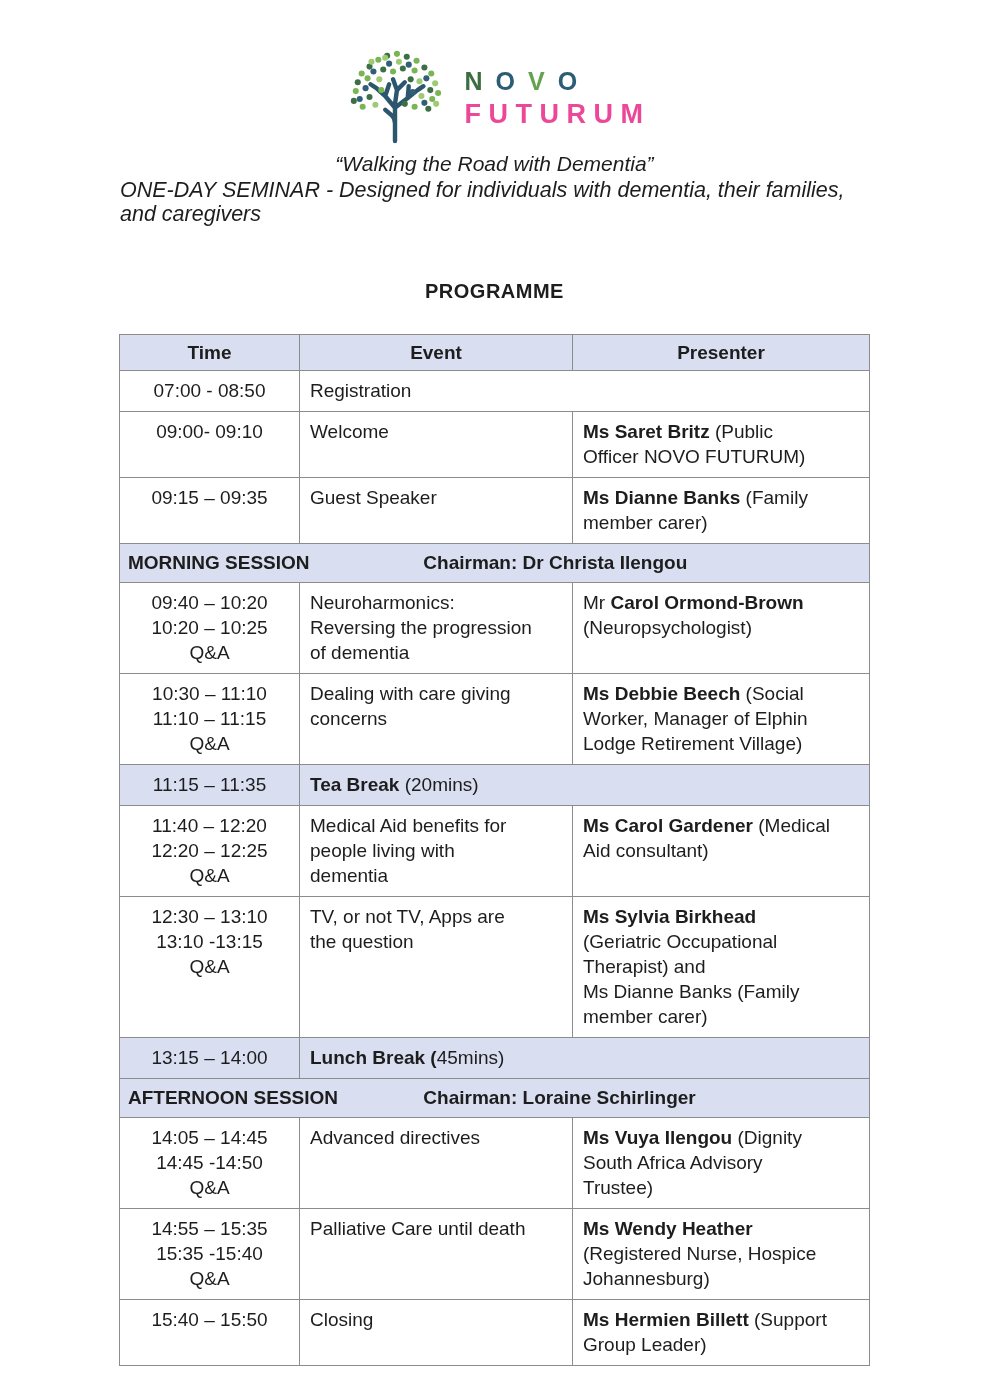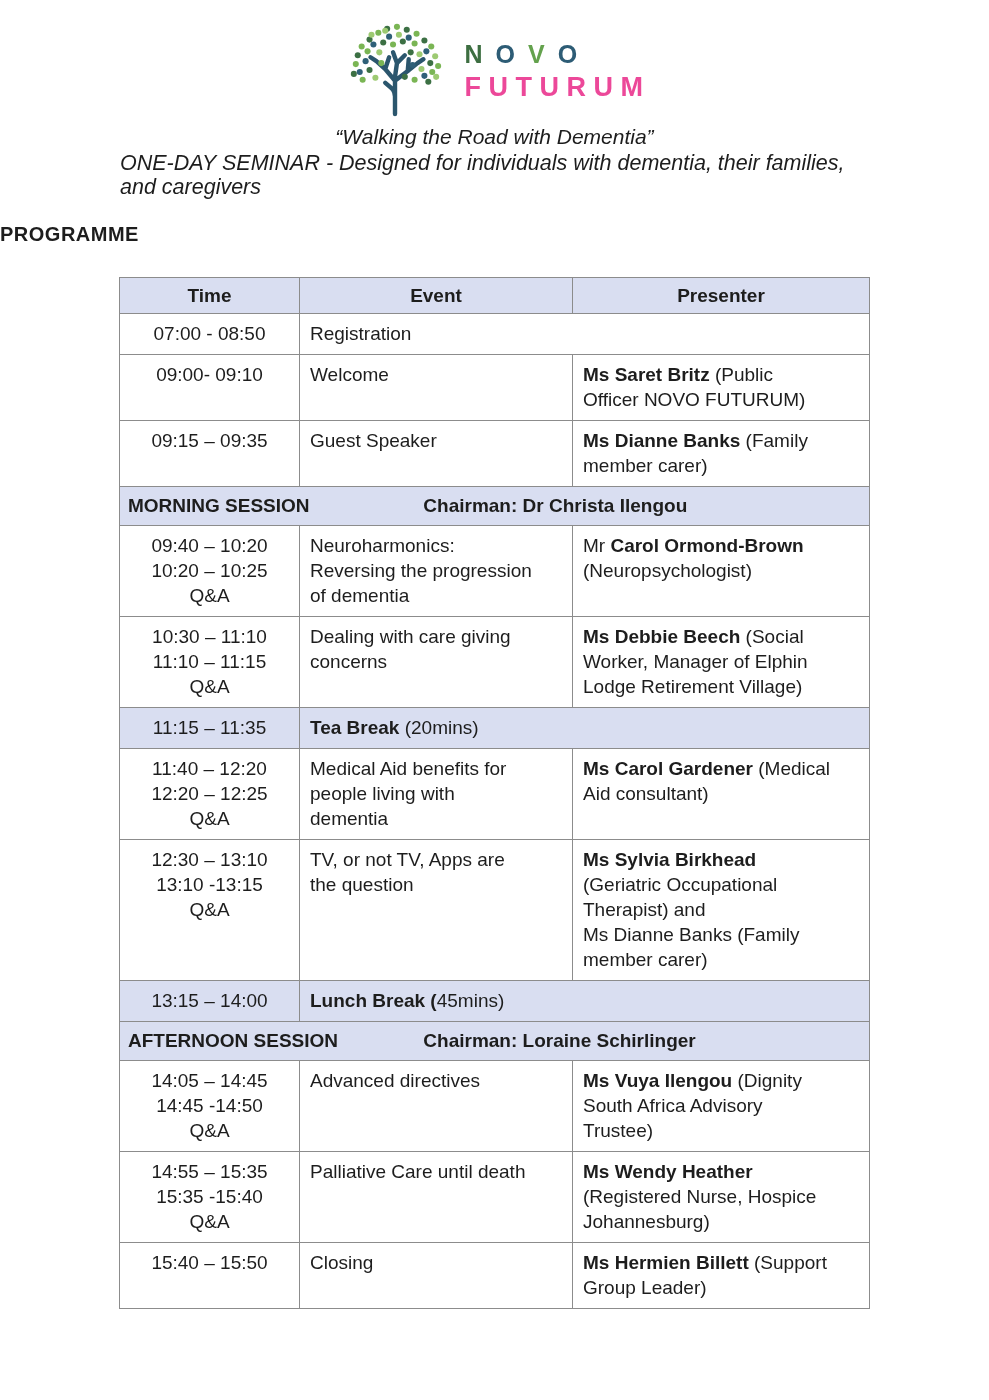--- a/index.html
+++ b/index.html
@@ -1,32 +1,32 @@
 <!DOCTYPE html>
 <html><head>
 <meta charset="utf-8">
 <style>
   html,body{margin:0;padding:0;}
   body{
     width:989px;height:1400px;overflow:hidden;background:#ffffff;
     font-family:"Liberation Sans","DejaVu Sans",sans-serif;color:#1d1d1d;
   }
-  .page{padding-top:20px;}
+  .page{padding-top:47px;}
 
   
   .logo-row{display:flex;justify-content:center;align-items:flex-start;gap:14px;height:100px;}
   .logo-tree{width:112px;height:98px;flex:0 0 auto;}
   .wordmark{padding-top:22px;}
   .wm-line1{font-weight:bold;font-size:25px;letter-spacing:13px;line-height:1;}
   .wm-line2{font-weight:bold;font-size:27px;letter-spacing:7.5px;line-height:1;margin-top:7px;color:#ec4899;}
 
   
   .quote{  text-align:center;font-style:italic;font-size:21px;line-height:26px;margin-top:4px;}
   .seminar{text-align:left;font-style:italic;font-weight:normal;font-size:21.5px;line-height:24px;margin-top:1px;padding:0 120px;}
-  .programme{font-weight:bold;font-size:20px;margin-top:24px;letter-spacing:.5px;}
+  .programme{text-align:center;font-weight:bold;font-size:20px;margin-top:54px;letter-spacing:.5px;}
 
   
   .ptable{
     width:750px;margin:31px auto 0 119px;
     border-top:1px solid #8c8c8c;border-left:1px solid #8c8c8c;
     font-size:19px;line-height:25px;
   }
   .prow{display:grid;grid-template-columns:180px 273px 297px;}
   .prow.span2{grid-template-columns:180px 570px;}
   .prow.span3{grid-template-columns:750px;}

